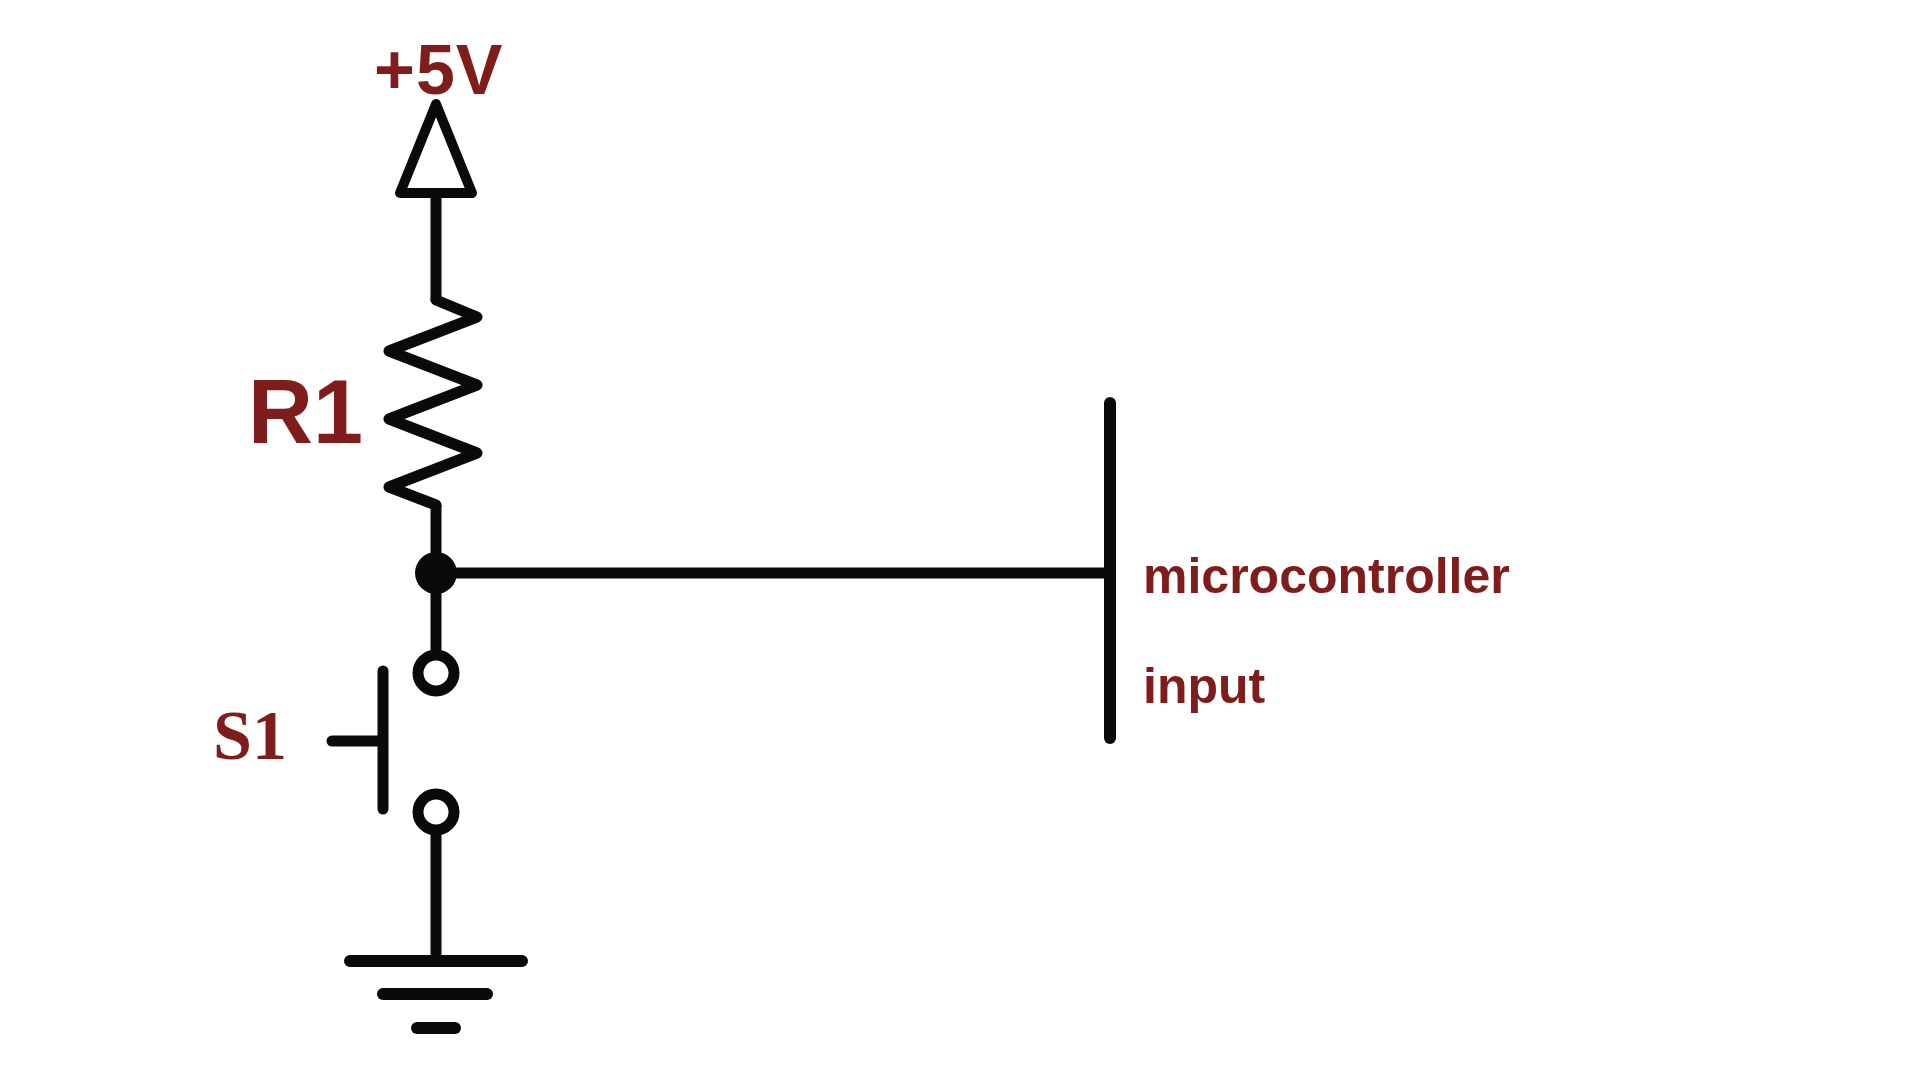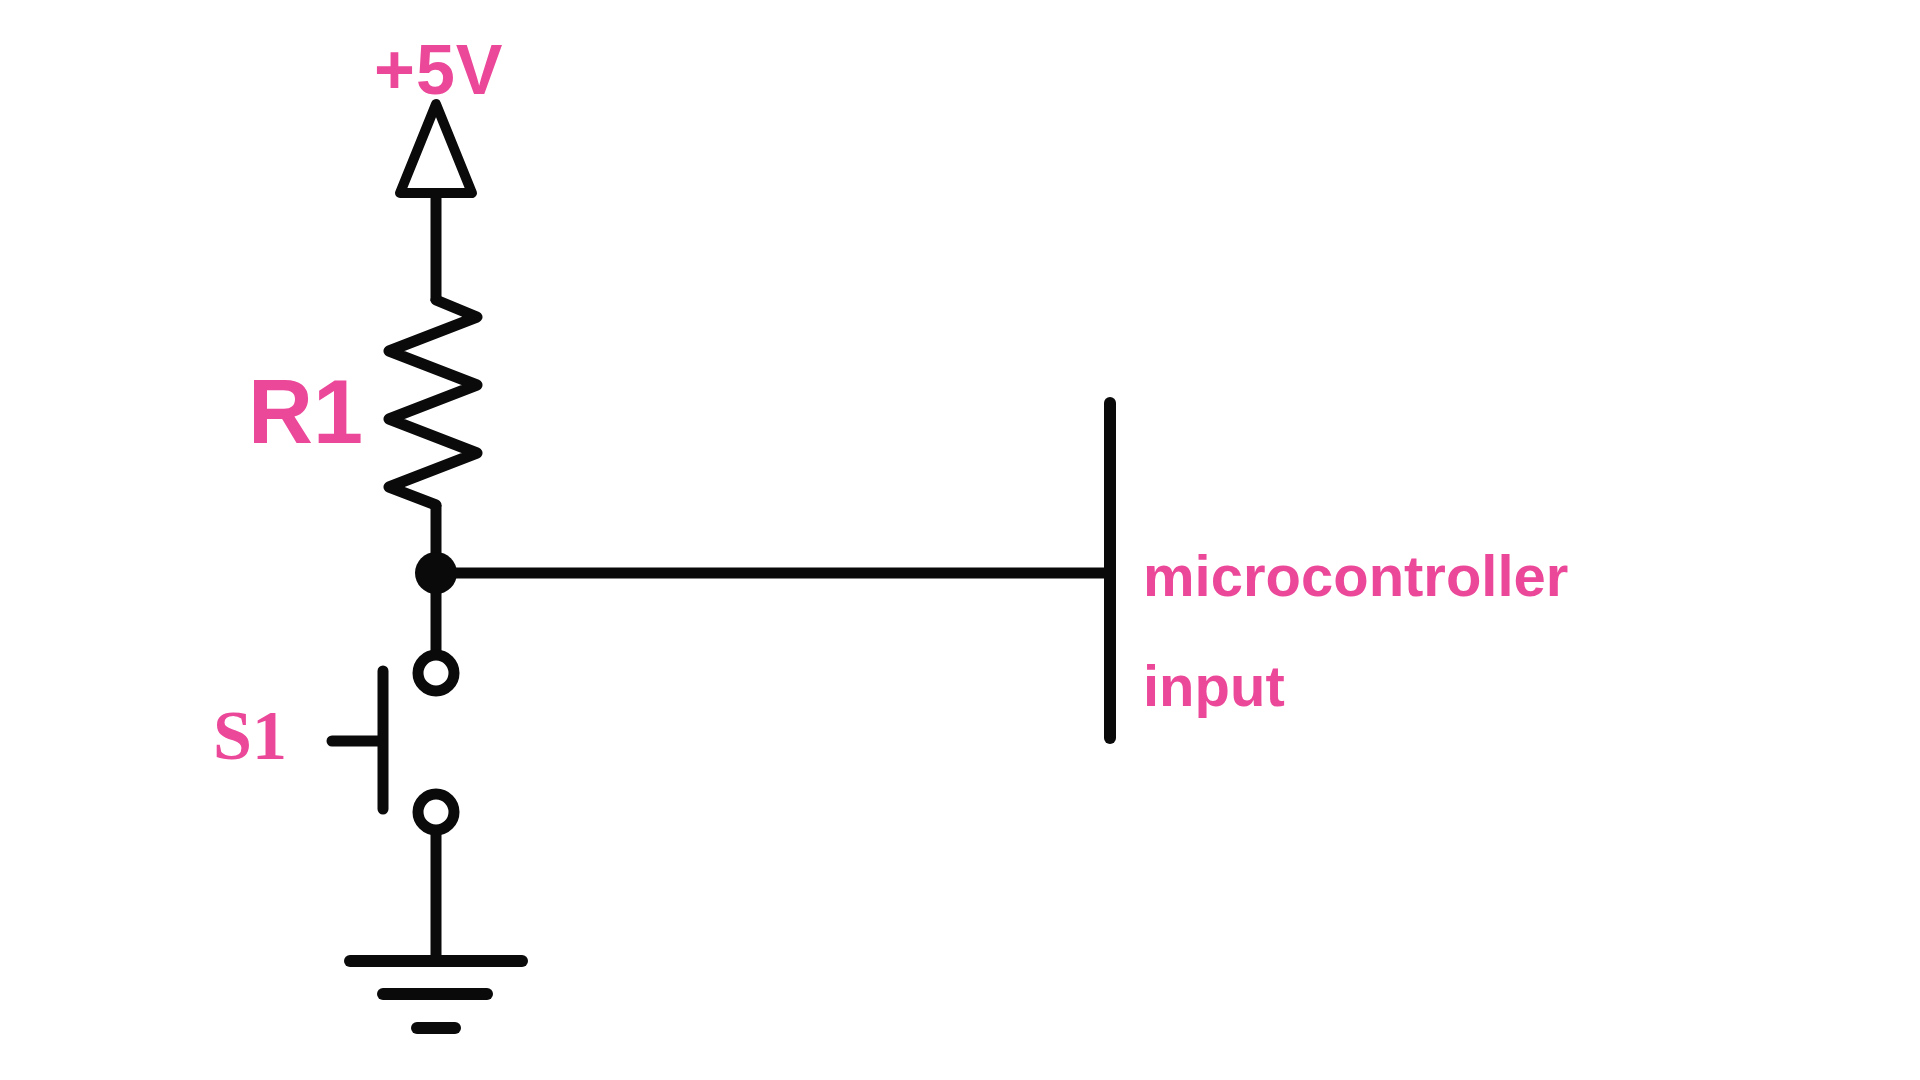--- a/index.html
+++ b/index.html
@@ -18,29 +18,29 @@
     background: #ffffff;
     filter: blur(0.5px);
   }
   .stage svg {
     position: absolute;
     left: 0;
     top: 0;
   }
   .lbl {
     position: absolute;
-    color: #ec4899;
+    color: #7f1d1d;
     font-weight: 700;
     white-space: nowrap;
     user-select: none;
   }
   .lbl-power    { left: 374px; top: 30px;  font-size: 70px; letter-spacing: 1px; }
   .lbl-resistor { left: 248px; top: 361px; font-size: 90px; text-align: right; }
   .lbl-switch   { left: 213px; top: 696px; font-size: 70px; font-family: Liberation Serif, serif; }
-  .lbl-output   { left: 1143px; top: 521px; font-size: 58px; line-height: 110px; }
+  .lbl-output   { left: 1143px; top: 521px; font-size: 50px; line-height: 110px; }
   .lbl-output span { display: block; }
 </style>
 </head>
 <body>
 
 <div class="stage">
 
   <svg width="1920" height="1080" viewBox="0 0 1920 1080" fill="none" stroke="#0a0a0a" stroke-width="11">
 
     <path d="M 436 104 L 472 193 L 400 193 Z" fill="#ffffff" stroke-width="10" stroke-linejoin="round"></path>

